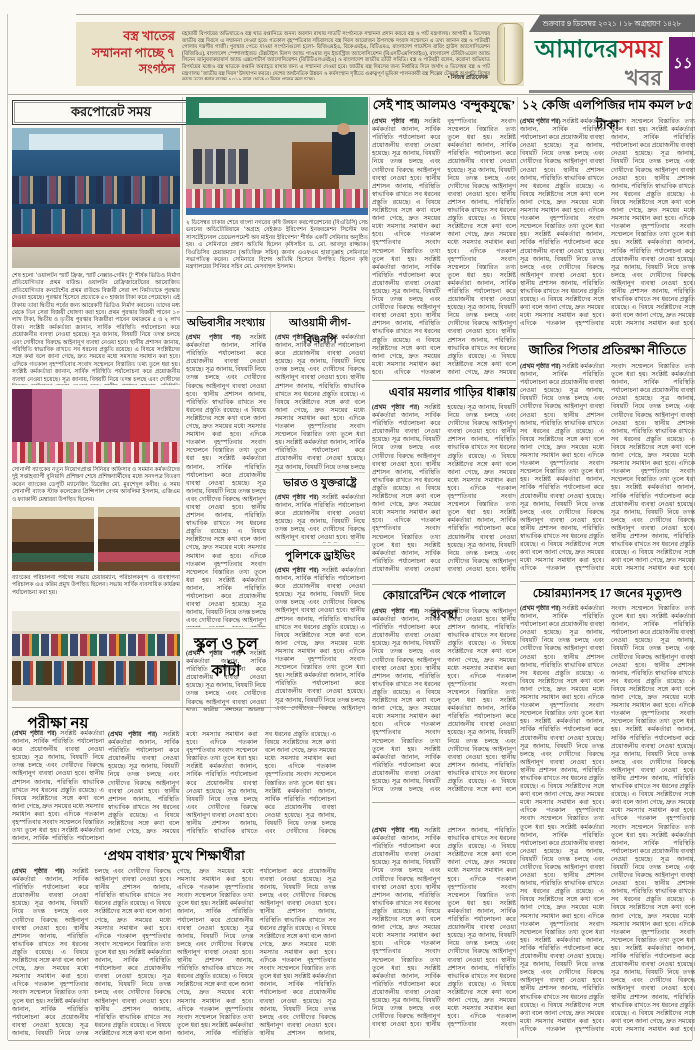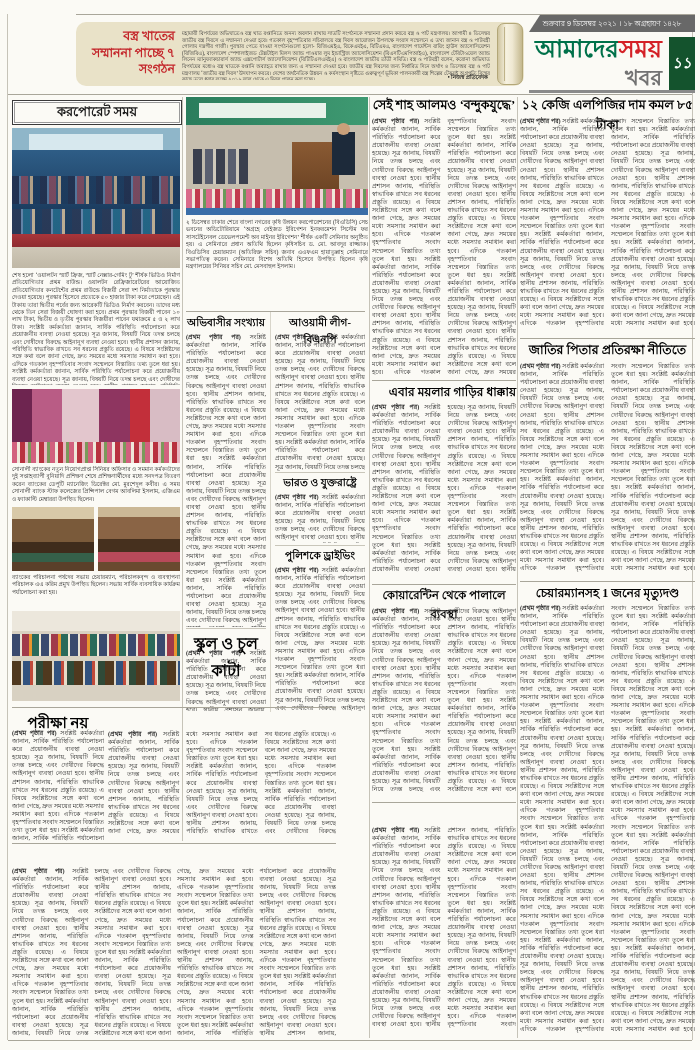--- a/index.html
+++ b/index.html
@@ -24,40 +24,40 @@
       background:linear-gradient(90deg,#cfc49e 0,#f7f2e0 35%,#efe8d2 60%,#c4b88e 100%);}
   #scroll-art:after{content:"";position:absolute;left:6px;top:3px;bottom:3px;width:1px;background:#bfb389;}
   
   #datebanner{position:absolute;background:#686868;color:#fff;font-size:7.2px;
       font-family:"Liberation Sans",sans-serif;text-align:center;
       clip-path:polygon(11px 0,100% 0,100% 100%,0 100%);}
   #brand{position:absolute;text-align:right;font-family:"Liberation Sans",sans-serif;font-weight:bold;line-height:28px;}
   #brand .b1{font-size:24px;}
   #brand .b2{font-size:24px;}
   #brand .sec{display:block;font-size:21px;line-height:24px;color:#737373;}
-  #pagenum{position:absolute;background:#14532d;color:#fff;font-weight:bold;font-size:15px;
+  #pagenum{position:absolute;background:#701a75;color:#fff;font-weight:bold;font-size:15px;
       font-style:italic;display:flex;align-items:center;justify-content:center;
       font-family:"Liberation Sans",sans-serif;}
   #mast-rule{position:absolute;background:#8a8a8a;}
   
   #corp-head{position:absolute;border:1px solid #3a3a3a;box-shadow:inset 0 0 0 1px #fff,inset 0 0 0 2px #9a9a9a;
-      display:flex;align-items:center;justify-content:center;font-weight:bold;font-size:13px;}
+      display:flex;align-items:center;justify-content:center;font-weight:bold;font-size:13px;padding-left:14px;}
 </style>
 </head>
 <body>
 
 <div id="page">
 
   <div class="vrule" style="left:7px;top:14px;height:1026px;"></div>
   <div class="vrule" style="left:692px;top:14px;height:1026px;"></div>
   <div class="hrule" style="left:76px;top:14px;width:619px;"></div>
   <div class="hrule" style="left:8px;top:94px;width:684px;"></div>
   <div class="hrule" style="left:8px;top:1040px;width:684px;"></div>
 
-  <div id="strip" style="left:76px;top:22px;width:448px;height:64px;border-radius:10px;">
+  <div id="strip" style="left:76px;top:22px;width:448px;height:64px;">
     <div id="strip-headline" style="left:5px;top:6px;width:94px;color:#c4262b;">বস্ত্র খাতের সম্মাননা পাচ্ছে ৭ সংগঠন</div>
     <p id="strip-body" style="left:106px;top:3px;width:308px;height:50px;"><span>মহামারী বিপর্যয়ের অভিঘাতেও বস্ত্র খাত রপ্তানিতে অনন্য অবদান রাখায় সাতটি সংগঠনকে সম্মাননা প্রদান করবে বস্ত্র ও পাট মন্ত্রণালয়। আগামী ৪ ডিসেম্বর জাতীয় বস্ত্র দিবসে এ সম্মাননা দেওয়া হবে। গতকাল বৃহস্পতিবার সচিবালয়ে বস্ত্র দিবস আয়োজন উপলক্ষে সংবাদ সম্মেলনে এ তথ্য জানান বস্ত্র ও পাটমন্ত্রী গোলাম দস্তগীর গাজী। পুরস্কার পেতে যাওয়া সংগঠনগুলো হলো- বিজিএমইএ, বিকেএমইএ, বিটিএমএ, বাংলাদেশ গার্মেন্টস বায়িং হাউস অ্যাসোসিয়েশন (বিজিবিএ), বাংলাদেশ স্পেশালাইজড টেক্সটাইল মিলস অ্যান্ড পাওয়ার লুম ইন্ডাস্ট্রিজ অ্যাসোসিয়েশন (বিএসটিএমপিআইএ), বাংলাদেশ টেরিটাওয়েল অ্যান্ড লিনেন ম্যানুফ্যাকচারার্স অ্যান্ড এক্সপোর্টার্স অ্যাসোসিয়েশন (বিটিটিএলএমইএ) ও বাংলাদেশ জাতীয় তাঁতী সমিতি। বস্ত্র ও পাটমন্ত্রী বলেন, করোনা অভিঘাত বিপর্যয়ের মধ্যেও বস্ত্র খাতকে রপ্তানি অব্যাহত রাখার জন্য এ সম্মাননা দেওয়া হবে। জাতীয় বস্ত্র দিবসের জন্য নির্ধারিত দিনে অর্থাৎ ৪ ডিসেম্বর বস্ত্র ও পাট মন্ত্রণালয় ‘জাতীয় বস্ত্র দিবস’ উদযাপন করবে। দেশের অর্থনৈতিক উন্নয়ন ও কর্মসংস্থান সৃষ্টিতে গুরুত্বপূর্ণ ভূমিকা পালনকারী বস্ত্র শিল্পের টেকসই অগ্রগতি বিশ্বের কাছে তুলে ধরার লক্ষ্যে ২০১৯ সাল থেকে এ দিবস পালন করা হচ্ছে।</span></p>
     <div id="strip-byline" style="right:36px;bottom:4px;">• নিজস্ব প্রতিবেদক</div>
   </div>
   <div id="scroll-art" style="left:497px;top:23px;width:24px;height:60px;"></div>
 
   <div id="datebanner" style="left:529px;top:15px;width:166px;height:17px;line-height:17px;">শুক্রবার 9 ডিসেম্বর ২০২১ । ১৮ অগ্রহায়ণ ১৪২৮</div>
   <div id="brand" style="left:528px;top:35px;width:134px;">
     <span class="b1" style="color:#00714a;">আমাদের</span><span class="b2" style="color:#d42127;">সময়</span>
     <span class="sec">খবর</span>
@@ -152,25 +152,26 @@
   <p class="body-txt abs" style="left:372px;top:607px;width:144px;height:192px;column-count:2;"><b class="kick">(প্রথম পৃষ্ঠার পর) </b><span>সংশ্লিষ্ট কর্মকর্তারা জানান, সার্বিক পরিস্থিতি পর্যালোচনা করে প্রয়োজনীয় ব্যবস্থা নেওয়া হয়েছে। সূত্র জানায়, বিষয়টি নিয়ে তদন্ত চলছে এবং দোষীদের বিরুদ্ধে আইনানুগ ব্যবস্থা নেওয়া হবে। স্থানীয় প্রশাসন জানায়, পরিস্থিতি স্বাভাবিক রাখতে সব ধরনের প্রস্তুতি রয়েছে। এ বিষয়ে সংশ্লিষ্টদের সঙ্গে কথা বলে জানা গেছে, দ্রুত সময়ের মধ্যে সমস্যার সমাধান করা হবে। এদিকে গতকাল বৃহস্পতিবার সংবাদ সম্মেলনে বিস্তারিত তথ্য তুলে ধরা হয়। সংশ্লিষ্ট কর্মকর্তারা জানান, সার্বিক পরিস্থিতি পর্যালোচনা করে প্রয়োজনীয় ব্যবস্থা নেওয়া হয়েছে। সূত্র জানায়, বিষয়টি নিয়ে তদন্ত চলছে এবং দোষীদের বিরুদ্ধে আইনানুগ ব্যবস্থা নেওয়া হবে। স্থানীয় প্রশাসন জানায়, পরিস্থিতি স্বাভাবিক রাখতে সব ধরনের প্রস্তুতি রয়েছে। এ বিষয়ে সংশ্লিষ্টদের সঙ্গে কথা বলে জানা গেছে, দ্রুত সময়ের মধ্যে সমস্যার সমাধান করা হবে। এদিকে গতকাল বৃহস্পতিবার সংবাদ সম্মেলনে বিস্তারিত তথ্য তুলে ধরা হয়। সংশ্লিষ্ট কর্মকর্তারা জানান, সার্বিক পরিস্থিতি পর্যালোচনা করে প্রয়োজনীয় ব্যবস্থা নেওয়া হয়েছে। সূত্র জানায়, বিষয়টি নিয়ে তদন্ত চলছে এবং দোষীদের বিরুদ্ধে আইনানুগ ব্যবস্থা নেওয়া হবে। স্থানীয় প্রশাসন জানায়, পরিস্থিতি স্বাভাবিক রাখতে সব ধরনের প্রস্তুতি রয়েছে। এ বিষয়ে সংশ্লিষ্টদের সঙ্গে কথা বলে জানা গেছে, দ্রুত সময়ের মধ্যে সমস্যার সমাধান করা হবে। এদিকে গতকাল বৃহস্পতিবার সংবাদ সম্মেলনে বিস্তারিত তথ্য তুলে ধরা হয়। সংশ্লিষ্ট কর্মকর্তারা জানান, সার্বিক পরিস্থিতি পর্যালোচনা করে প্রয়োজনীয় ব্যবস্থা নেওয়া হয়েছে। সূত্র জানায়, বিষয়টি নিয়ে তদন্ত চলছে এবং দোষীদের বিরুদ্ধে আইনানুগ ব্যবস্থা নেওয়া হবে। স্থানীয় প্রশাসন জানায়, পরিস্থিতি স্বাভাবিক রাখতে সব ধরনের প্রস্তুতি রয়েছে। এ বিষয়ে সংশ্লিষ্টদের সঙ্গে কথা বলে জানা গেছে, দ্রুত সময়ের মধ্যে সমস্যার সমাধান করা হবে। এদিকে গতকাল বৃহস্পতিবার সংবাদ সম্মেলনে বিস্তারিত তথ্য তুলে ধরা হয়। সংশ্লিষ্ট কর্মকর্তারা জানান, সার্বিক পরিস্থিতি পর্যালোচনা করে প্রয়োজনীয় ব্যবস্থা নেওয়া হয়েছে। সূত্র জানায়, বিষয়টি নিয়ে তদন্ত চলছে এবং দোষীদের বিরুদ্ধে আইনানুগ ব্যবস্থা নেওয়া হবে। স্থানীয় প্রশাসন জানায়, পরিস্থিতি স্বাভাবিক রাখতে সব ধরনের প্রস্তুতি রয়েছে। এ বিষয়ে সংশ্লিষ্টদের সঙ্গে কথা বলে জানা গেছে, দ্রুত সময়ের মধ্যে সমস্যার সমাধান করা হবে। এদিকে গতকাল বৃহস্পতিবার সংবাদ সম্মেলনে বিস্তারিত তথ্য তুলে ধরা হয়। </span></p>
 
   <div class="hrule" style="left:372px;top:802px;width:144px;"></div>
   <p class="body-txt abs" style="left:372px;top:826px;width:144px;height:210px;column-count:2;"><b class="kick">(প্রথম পৃষ্ঠার পর) </b><span>সংশ্লিষ্ট কর্মকর্তারা জানান, সার্বিক পরিস্থিতি পর্যালোচনা করে প্রয়োজনীয় ব্যবস্থা নেওয়া হয়েছে। সূত্র জানায়, বিষয়টি নিয়ে তদন্ত চলছে এবং দোষীদের বিরুদ্ধে আইনানুগ ব্যবস্থা নেওয়া হবে। স্থানীয় প্রশাসন জানায়, পরিস্থিতি স্বাভাবিক রাখতে সব ধরনের প্রস্তুতি রয়েছে। এ বিষয়ে সংশ্লিষ্টদের সঙ্গে কথা বলে জানা গেছে, দ্রুত সময়ের মধ্যে সমস্যার সমাধান করা হবে। এদিকে গতকাল বৃহস্পতিবার সংবাদ সম্মেলনে বিস্তারিত তথ্য তুলে ধরা হয়। সংশ্লিষ্ট কর্মকর্তারা জানান, সার্বিক পরিস্থিতি পর্যালোচনা করে প্রয়োজনীয় ব্যবস্থা নেওয়া হয়েছে। সূত্র জানায়, বিষয়টি নিয়ে তদন্ত চলছে এবং দোষীদের বিরুদ্ধে আইনানুগ ব্যবস্থা নেওয়া হবে। স্থানীয় প্রশাসন জানায়, পরিস্থিতি স্বাভাবিক রাখতে সব ধরনের প্রস্তুতি রয়েছে। এ বিষয়ে সংশ্লিষ্টদের সঙ্গে কথা বলে জানা গেছে, দ্রুত সময়ের মধ্যে সমস্যার সমাধান করা হবে। এদিকে গতকাল বৃহস্পতিবার সংবাদ সম্মেলনে বিস্তারিত তথ্য তুলে ধরা হয়। সংশ্লিষ্ট কর্মকর্তারা জানান, সার্বিক পরিস্থিতি পর্যালোচনা করে প্রয়োজনীয় ব্যবস্থা নেওয়া হয়েছে। সূত্র জানায়, বিষয়টি নিয়ে তদন্ত চলছে এবং দোষীদের বিরুদ্ধে আইনানুগ ব্যবস্থা নেওয়া হবে। স্থানীয় প্রশাসন জানায়, পরিস্থিতি স্বাভাবিক রাখতে সব ধরনের প্রস্তুতি রয়েছে। এ বিষয়ে সংশ্লিষ্টদের সঙ্গে কথা বলে জানা গেছে, দ্রুত সময়ের মধ্যে সমস্যার সমাধান করা হবে। এদিকে গতকাল বৃহস্পতিবার সংবাদ সম্মেলনে বিস্তারিত তথ্য তুলে ধরা হয়। সংশ্লিষ্ট কর্মকর্তারা জানান, সার্বিক পরিস্থিতি পর্যালোচনা করে প্রয়োজনীয় ব্যবস্থা নেওয়া হয়েছে। সূত্র জানায়, বিষয়টি নিয়ে তদন্ত চলছে এবং দোষীদের বিরুদ্ধে আইনানুগ ব্যবস্থা নেওয়া হবে। স্থানীয় প্রশাসন জানায়, পরিস্থিতি স্বাভাবিক রাখতে সব ধরনের প্রস্তুতি রয়েছে। এ বিষয়ে সংশ্লিষ্টদের সঙ্গে কথা বলে জানা গেছে, দ্রুত সময়ের মধ্যে সমস্যার সমাধান করা হবে। এদিকে গতকাল বৃহস্পতিবার সংবাদ সম্মেলনে বিস্তারিত তথ্য তুলে ধরা হয়। সংশ্লিষ্ট কর্মকর্তারা জানান, সার্বিক পরিস্থিতি পর্যালোচনা করে প্রয়োজনীয় ব্যবস্থা নেওয়া হয়েছে। সূত্র জানায়, বিষয়টি নিয়ে তদন্ত চলছে এবং দোষীদের বিরুদ্ধে আইনানুগ ব্যবস্থা নেওয়া হবে। স্থানীয় প্রশাসন জানায়, পরিস্থিতি স্বাভাবিক রাখতে সব ধরনের প্রস্তুতি রয়েছে। এ বিষয়ে সংশ্লিষ্টদের সঙ্গে কথা বলে জানা গেছে, দ্রুত সময়ের মধ্যে সমস্যার সমাধান করা হবে। এদিকে গতকাল বৃহস্পতিবার সংবাদ সম্মেলনে বিস্তারিত তথ্য তুলে ধরা হয়। </span></p>
 
   <div class="hrule" style="left:520px;top:338px;width:175px;"></div>
   <h2 class="hl abs" style="left:520px;top:341px;width:175px;font-size:12.5px;">জাতির পিতার প্রতিরক্ষা নীতিতে</h2>
   <p class="body-txt abs" style="left:520px;top:362px;width:175px;height:214px;column-count:2;"><b class="kick">(প্রথম পৃষ্ঠার পর) </b><span>সংশ্লিষ্ট কর্মকর্তারা জানান, সার্বিক পরিস্থিতি পর্যালোচনা করে প্রয়োজনীয় ব্যবস্থা নেওয়া হয়েছে। সূত্র জানায়, বিষয়টি নিয়ে তদন্ত চলছে এবং দোষীদের বিরুদ্ধে আইনানুগ ব্যবস্থা নেওয়া হবে। স্থানীয় প্রশাসন জানায়, পরিস্থিতি স্বাভাবিক রাখতে সব ধরনের প্রস্তুতি রয়েছে। এ বিষয়ে সংশ্লিষ্টদের সঙ্গে কথা বলে জানা গেছে, দ্রুত সময়ের মধ্যে সমস্যার সমাধান করা হবে। এদিকে গতকাল বৃহস্পতিবার সংবাদ সম্মেলনে বিস্তারিত তথ্য তুলে ধরা হয়। সংশ্লিষ্ট কর্মকর্তারা জানান, সার্বিক পরিস্থিতি পর্যালোচনা করে প্রয়োজনীয় ব্যবস্থা নেওয়া হয়েছে। সূত্র জানায়, বিষয়টি নিয়ে তদন্ত চলছে এবং দোষীদের বিরুদ্ধে আইনানুগ ব্যবস্থা নেওয়া হবে। স্থানীয় প্রশাসন জানায়, পরিস্থিতি স্বাভাবিক রাখতে সব ধরনের প্রস্তুতি রয়েছে। এ বিষয়ে সংশ্লিষ্টদের সঙ্গে কথা বলে জানা গেছে, দ্রুত সময়ের মধ্যে সমস্যার সমাধান করা হবে। এদিকে গতকাল বৃহস্পতিবার সংবাদ সম্মেলনে বিস্তারিত তথ্য তুলে ধরা হয়। সংশ্লিষ্ট কর্মকর্তারা জানান, সার্বিক পরিস্থিতি পর্যালোচনা করে প্রয়োজনীয় ব্যবস্থা নেওয়া হয়েছে। সূত্র জানায়, বিষয়টি নিয়ে তদন্ত চলছে এবং দোষীদের বিরুদ্ধে আইনানুগ ব্যবস্থা নেওয়া হবে। স্থানীয় প্রশাসন জানায়, পরিস্থিতি স্বাভাবিক রাখতে সব ধরনের প্রস্তুতি রয়েছে। এ বিষয়ে সংশ্লিষ্টদের সঙ্গে কথা বলে জানা গেছে, দ্রুত সময়ের মধ্যে সমস্যার সমাধান করা হবে। এদিকে গতকাল বৃহস্পতিবার সংবাদ সম্মেলনে বিস্তারিত তথ্য তুলে ধরা হয়। সংশ্লিষ্ট কর্মকর্তারা জানান, সার্বিক পরিস্থিতি পর্যালোচনা করে প্রয়োজনীয় ব্যবস্থা নেওয়া হয়েছে। সূত্র জানায়, বিষয়টি নিয়ে তদন্ত চলছে এবং দোষীদের বিরুদ্ধে আইনানুগ ব্যবস্থা নেওয়া হবে। স্থানীয় প্রশাসন জানায়, পরিস্থিতি স্বাভাবিক রাখতে সব ধরনের প্রস্তুতি রয়েছে। এ বিষয়ে সংশ্লিষ্টদের সঙ্গে কথা বলে জানা গেছে, দ্রুত সময়ের মধ্যে সমস্যার সমাধান করা হবে। এদিকে গতকাল বৃহস্পতিবার সংবাদ সম্মেলনে বিস্তারিত তথ্য তুলে ধরা হয়। সংশ্লিষ্ট কর্মকর্তারা জানান, সার্বিক পরিস্থিতি পর্যালোচনা করে প্রয়োজনীয় ব্যবস্থা নেওয়া হয়েছে। সূত্র জানায়, বিষয়টি নিয়ে তদন্ত চলছে এবং দোষীদের বিরুদ্ধে আইনানুগ ব্যবস্থা নেওয়া হবে। স্থানীয় প্রশাসন জানায়, পরিস্থিতি স্বাভাবিক রাখতে সব ধরনের প্রস্তুতি রয়েছে। এ বিষয়ে সংশ্লিষ্টদের সঙ্গে কথা বলে জানা গেছে, দ্রুত সময়ের মধ্যে সমস্যার সমাধান করা হবে। এদিকে গতকাল বৃহস্পতিবার সংবাদ সম্মেলনে বিস্তারিত তথ্য তুলে ধরা হয়। </span></p>
 
   <div class="hrule" style="left:520px;top:581px;width:175px;"></div>
-  <h2 class="hl abs" style="left:520px;top:584px;width:175px;font-size:12px;">চেয়ারম্যানসহ 1 জনের মৃত্যুদণ্ড</h2>
+  <h2 class="hl abs" style="left:520px;top:584px;width:175px;font-size:12px;">চেয়ারম্যানসহ 17 জনের মৃত্যুদণ্ড</h2>
   <p class="body-txt abs" style="left:520px;top:604px;width:175px;height:432px;column-count:2;"><b class="kick">(প্রথম পৃষ্ঠার পর) </b><span>সংশ্লিষ্ট কর্মকর্তারা জানান, সার্বিক পরিস্থিতি পর্যালোচনা করে প্রয়োজনীয় ব্যবস্থা নেওয়া হয়েছে। সূত্র জানায়, বিষয়টি নিয়ে তদন্ত চলছে এবং দোষীদের বিরুদ্ধে আইনানুগ ব্যবস্থা নেওয়া হবে। স্থানীয় প্রশাসন জানায়, পরিস্থিতি স্বাভাবিক রাখতে সব ধরনের প্রস্তুতি রয়েছে। এ বিষয়ে সংশ্লিষ্টদের সঙ্গে কথা বলে জানা গেছে, দ্রুত সময়ের মধ্যে সমস্যার সমাধান করা হবে। এদিকে গতকাল বৃহস্পতিবার সংবাদ সম্মেলনে বিস্তারিত তথ্য তুলে ধরা হয়। সংশ্লিষ্ট কর্মকর্তারা জানান, সার্বিক পরিস্থিতি পর্যালোচনা করে প্রয়োজনীয় ব্যবস্থা নেওয়া হয়েছে। সূত্র জানায়, বিষয়টি নিয়ে তদন্ত চলছে এবং দোষীদের বিরুদ্ধে আইনানুগ ব্যবস্থা নেওয়া হবে। স্থানীয় প্রশাসন জানায়, পরিস্থিতি স্বাভাবিক রাখতে সব ধরনের প্রস্তুতি রয়েছে। এ বিষয়ে সংশ্লিষ্টদের সঙ্গে কথা বলে জানা গেছে, দ্রুত সময়ের মধ্যে সমস্যার সমাধান করা হবে। এদিকে গতকাল বৃহস্পতিবার সংবাদ সম্মেলনে বিস্তারিত তথ্য তুলে ধরা হয়। সংশ্লিষ্ট কর্মকর্তারা জানান, সার্বিক পরিস্থিতি পর্যালোচনা করে প্রয়োজনীয় ব্যবস্থা নেওয়া হয়েছে। সূত্র জানায়, বিষয়টি নিয়ে তদন্ত চলছে এবং দোষীদের বিরুদ্ধে আইনানুগ ব্যবস্থা নেওয়া হবে। স্থানীয় প্রশাসন জানায়, পরিস্থিতি স্বাভাবিক রাখতে সব ধরনের প্রস্তুতি রয়েছে। এ বিষয়ে সংশ্লিষ্টদের সঙ্গে কথা বলে জানা গেছে, দ্রুত সময়ের মধ্যে সমস্যার সমাধান করা হবে। এদিকে গতকাল বৃহস্পতিবার সংবাদ সম্মেলনে বিস্তারিত তথ্য তুলে ধরা হয়। সংশ্লিষ্ট কর্মকর্তারা জানান, সার্বিক পরিস্থিতি পর্যালোচনা করে প্রয়োজনীয় ব্যবস্থা নেওয়া হয়েছে। সূত্র জানায়, বিষয়টি নিয়ে তদন্ত চলছে এবং দোষীদের বিরুদ্ধে আইনানুগ ব্যবস্থা নেওয়া হবে। স্থানীয় প্রশাসন জানায়, পরিস্থিতি স্বাভাবিক রাখতে সব ধরনের প্রস্তুতি রয়েছে। এ বিষয়ে সংশ্লিষ্টদের সঙ্গে কথা বলে জানা গেছে, দ্রুত সময়ের মধ্যে সমস্যার সমাধান করা হবে। এদিকে গতকাল বৃহস্পতিবার সংবাদ সম্মেলনে বিস্তারিত তথ্য তুলে ধরা হয়। সংশ্লিষ্ট কর্মকর্তারা জানান, সার্বিক পরিস্থিতি পর্যালোচনা করে প্রয়োজনীয় ব্যবস্থা নেওয়া হয়েছে। সূত্র জানায়, বিষয়টি নিয়ে তদন্ত চলছে এবং দোষীদের বিরুদ্ধে আইনানুগ ব্যবস্থা নেওয়া হবে। স্থানীয় প্রশাসন জানায়, পরিস্থিতি স্বাভাবিক রাখতে সব ধরনের প্রস্তুতি রয়েছে। এ বিষয়ে সংশ্লিষ্টদের সঙ্গে কথা বলে জানা গেছে, দ্রুত সময়ের মধ্যে সমস্যার সমাধান করা হবে। এদিকে গতকাল বৃহস্পতিবার সংবাদ সম্মেলনে বিস্তারিত তথ্য তুলে ধরা হয়। সংশ্লিষ্ট কর্মকর্তারা জানান, সার্বিক পরিস্থিতি পর্যালোচনা করে প্রয়োজনীয় ব্যবস্থা নেওয়া হয়েছে। সূত্র জানায়, বিষয়টি নিয়ে তদন্ত চলছে এবং দোষীদের বিরুদ্ধে আইনানুগ ব্যবস্থা নেওয়া হবে। স্থানীয় প্রশাসন জানায়, পরিস্থিতি স্বাভাবিক রাখতে সব ধরনের প্রস্তুতি রয়েছে। এ বিষয়ে সংশ্লিষ্টদের সঙ্গে কথা বলে জানা গেছে, দ্রুত সময়ের মধ্যে সমস্যার সমাধান করা হবে। এদিকে গতকাল বৃহস্পতিবার সংবাদ সম্মেলনে বিস্তারিত তথ্য তুলে ধরা হয়। সংশ্লিষ্ট কর্মকর্তারা জানান, সার্বিক পরিস্থিতি পর্যালোচনা করে প্রয়োজনীয় ব্যবস্থা নেওয়া হয়েছে। সূত্র জানায়, বিষয়টি নিয়ে তদন্ত চলছে এবং দোষীদের বিরুদ্ধে আইনানুগ ব্যবস্থা নেওয়া হবে। স্থানীয় প্রশাসন জানায়, পরিস্থিতি স্বাভাবিক রাখতে সব ধরনের প্রস্তুতি রয়েছে। এ বিষয়ে সংশ্লিষ্টদের সঙ্গে কথা বলে জানা গেছে, দ্রুত সময়ের মধ্যে সমস্যার সমাধান করা হবে। এদিকে গতকাল বৃহস্পতিবার সংবাদ সম্মেলনে বিস্তারিত তথ্য তুলে ধরা হয়। সংশ্লিষ্ট কর্মকর্তারা জানান, সার্বিক পরিস্থিতি পর্যালোচনা করে প্রয়োজনীয় ব্যবস্থা নেওয়া হয়েছে। সূত্র জানায়, বিষয়টি নিয়ে তদন্ত চলছে এবং দোষীদের বিরুদ্ধে আইনানুগ ব্যবস্থা নেওয়া হবে। স্থানীয় প্রশাসন জানায়, পরিস্থিতি স্বাভাবিক রাখতে সব ধরনের প্রস্তুতি রয়েছে। এ বিষয়ে সংশ্লিষ্টদের সঙ্গে কথা বলে জানা গেছে, দ্রুত সময়ের মধ্যে সমস্যার সমাধান করা হবে। এদিকে গতকাল বৃহস্পতিবার সংবাদ সম্মেলনে বিস্তারিত তথ্য তুলে ধরা হয়। সংশ্লিষ্ট কর্মকর্তারা জানান, সার্বিক পরিস্থিতি পর্যালোচনা করে প্রয়োজনীয় ব্যবস্থা নেওয়া হয়েছে। সূত্র জানায়, বিষয়টি নিয়ে তদন্ত চলছে এবং দোষীদের বিরুদ্ধে আইনানুগ ব্যবস্থা নেওয়া হবে। স্থানীয় প্রশাসন জানায়, পরিস্থিতি স্বাভাবিক রাখতে সব ধরনের প্রস্তুতি রয়েছে। এ বিষয়ে সংশ্লিষ্টদের সঙ্গে কথা বলে জানা গেছে, দ্রুত সময়ের মধ্যে সমস্যার সমাধান করা হবে। এদিকে গতকাল বৃহস্পতিবার সংবাদ সম্মেলনে বিস্তারিত তথ্য তুলে ধরা হয়। সংশ্লিষ্ট কর্মকর্তারা জানান, সার্বিক পরিস্থিতি পর্যালোচনা করে প্রয়োজনীয় ব্যবস্থা নেওয়া হয়েছে। সূত্র জানায়, বিষয়টি নিয়ে তদন্ত চলছে এবং দোষীদের বিরুদ্ধে আইনানুগ ব্যবস্থা নেওয়া হবে। স্থানীয় প্রশাসন জানায়, পরিস্থিতি স্বাভাবিক রাখতে সব ধরনের প্রস্তুতি রয়েছে। এ বিষয়ে সংশ্লিষ্টদের সঙ্গে কথা বলে জানা গেছে, দ্রুত সময়ের মধ্যে সমস্যার সমাধান করা হবে। এদিকে গতকাল বৃহস্পতিবার সংবাদ সম্মেলনে বিস্তারিত তথ্য তুলে ধরা হয়। </span></p>
 
   <div class="hrule" style="left:12px;top:707px;width:324px;"></div>
   <h2 class="hl abs" style="left:12px;top:711px;width:92px;font-size:15px;">পরীক্ষা নয়</h2>
   <p class="body-txt abs" style="left:12px;top:729px;width:92px;height:112px;"><b class="kick">(প্রথম পৃষ্ঠার পর) </b><span>সংশ্লিষ্ট কর্মকর্তারা জানান, সার্বিক পরিস্থিতি পর্যালোচনা করে প্রয়োজনীয় ব্যবস্থা নেওয়া হয়েছে। সূত্র জানায়, বিষয়টি নিয়ে তদন্ত চলছে এবং দোষীদের বিরুদ্ধে আইনানুগ ব্যবস্থা নেওয়া হবে। স্থানীয় প্রশাসন জানায়, পরিস্থিতি স্বাভাবিক রাখতে সব ধরনের প্রস্তুতি রয়েছে। এ বিষয়ে সংশ্লিষ্টদের সঙ্গে কথা বলে জানা গেছে, দ্রুত সময়ের মধ্যে সমস্যার সমাধান করা হবে। এদিকে গতকাল বৃহস্পতিবার সংবাদ সম্মেলনে বিস্তারিত তথ্য তুলে ধরা হয়। সংশ্লিষ্ট কর্মকর্তারা জানান, সার্বিক পরিস্থিতি পর্যালোচনা করে প্রয়োজনীয় ব্যবস্থা নেওয়া হয়েছে। সূত্র জানায়, বিষয়টি নিয়ে তদন্ত চলছে এবং দোষীদের বিরুদ্ধে আইনানুগ ব্যবস্থা নেওয়া হবে। স্থানীয় প্রশাসন জানায়, পরিস্থিতি স্বাভাবিক রাখতে সব ধরনের প্রস্তুতি রয়েছে। এ বিষয়ে সংশ্লিষ্টদের সঙ্গে কথা বলে জানা গেছে, দ্রুত সময়ের মধ্যে সমস্যার সমাধান করা হবে। এদিকে গতকাল বৃহস্পতিবার সংবাদ সম্মেলনে বিস্তারিত তথ্য তুলে ধরা হয়। সংশ্লিষ্ট কর্মকর্তারা জানান, সার্বিক পরিস্থিতি পর্যালোচনা করে প্রয়োজনীয় ব্যবস্থা নেওয়া হয়েছে। সূত্র জানায়, বিষয়টি নিয়ে তদন্ত চলছে এবং দোষীদের বিরুদ্ধে আইনানুগ ব্যবস্থা নেওয়া হবে। স্থানীয় প্রশাসন জানায়, পরিস্থিতি স্বাভাবিক রাখতে সব ধরনের প্রস্তুতি রয়েছে। এ বিষয়ে সংশ্লিষ্টদের সঙ্গে কথা বলে জানা গেছে, দ্রুত সময়ের মধ্যে সমস্যার সমাধান করা হবে। এদিকে গতকাল বৃহস্পতিবার সংবাদ সম্মেলনে বিস্তারিত তথ্য তুলে ধরা হয়। </span></p>
 
   <p class="body-txt abs" style="left:108px;top:730px;width:228px;height:111px;column-count:3;"><b class="kick">(প্রথম পৃষ্ঠার পর) </b><span>সংশ্লিষ্ট কর্মকর্তারা জানান, সার্বিক পরিস্থিতি পর্যালোচনা করে প্রয়োজনীয় ব্যবস্থা নেওয়া হয়েছে। সূত্র জানায়, বিষয়টি নিয়ে তদন্ত চলছে এবং দোষীদের বিরুদ্ধে আইনানুগ ব্যবস্থা নেওয়া হবে। স্থানীয় প্রশাসন জানায়, পরিস্থিতি স্বাভাবিক রাখতে সব ধরনের প্রস্তুতি রয়েছে। এ বিষয়ে সংশ্লিষ্টদের সঙ্গে কথা বলে জানা গেছে, দ্রুত সময়ের মধ্যে সমস্যার সমাধান করা হবে। এদিকে গতকাল বৃহস্পতিবার সংবাদ সম্মেলনে বিস্তারিত তথ্য তুলে ধরা হয়। সংশ্লিষ্ট কর্মকর্তারা জানান, সার্বিক পরিস্থিতি পর্যালোচনা করে প্রয়োজনীয় ব্যবস্থা নেওয়া হয়েছে। সূত্র জানায়, বিষয়টি নিয়ে তদন্ত চলছে এবং দোষীদের বিরুদ্ধে আইনানুগ ব্যবস্থা নেওয়া হবে। স্থানীয় প্রশাসন জানায়, পরিস্থিতি স্বাভাবিক রাখতে সব ধরনের প্রস্তুতি রয়েছে। এ বিষয়ে সংশ্লিষ্টদের সঙ্গে কথা বলে জানা গেছে, দ্রুত সময়ের মধ্যে সমস্যার সমাধান করা হবে। এদিকে গতকাল বৃহস্পতিবার সংবাদ সম্মেলনে বিস্তারিত তথ্য তুলে ধরা হয়। সংশ্লিষ্ট কর্মকর্তারা জানান, সার্বিক পরিস্থিতি পর্যালোচনা করে প্রয়োজনীয় ব্যবস্থা নেওয়া হয়েছে। সূত্র জানায়, বিষয়টি নিয়ে তদন্ত চলছে এবং দোষীদের বিরুদ্ধে আইনানুগ ব্যবস্থা নেওয়া হবে। স্থানীয় প্রশাসন জানায়, পরিস্থিতি স্বাভাবিক রাখতে সব ধরনের প্রস্তুতি রয়েছে। এ বিষয়ে সংশ্লিষ্টদের সঙ্গে কথা বলে জানা গেছে, দ্রুত সময়ের মধ্যে সমস্যার সমাধান করা হবে। এদিকে গতকাল বৃহস্পতিবার সংবাদ সম্মেলনে বিস্তারিত তথ্য তুলে ধরা হয়। সংশ্লিষ্ট কর্মকর্তারা জানান, সার্বিক পরিস্থিতি পর্যালোচনা করে প্রয়োজনীয় ব্যবস্থা নেওয়া হয়েছে। সূত্র জানায়, বিষয়টি নিয়ে তদন্ত চলছে এবং দোষীদের বিরুদ্ধে আইনানুগ ব্যবস্থা নেওয়া হবে। স্থানীয় প্রশাসন জানায়, পরিস্থিতি স্বাভাবিক রাখতে সব ধরনের প্রস্তুতি রয়েছে। এ বিষয়ে সংশ্লিষ্টদের সঙ্গে কথা বলে জানা গেছে, দ্রুত সময়ের মধ্যে সমস্যার সমাধান করা হবে। এদিকে গতকাল বৃহস্পতিবার সংবাদ সম্মেলনে বিস্তারিত তথ্য তুলে ধরা হয়। সংশ্লিষ্ট কর্মকর্তারা জানান, সার্বিক পরিস্থিতি পর্যালোচনা করে প্রয়োজনীয় ব্যবস্থা নেওয়া হয়েছে। সূত্র জানায়, বিষয়টি নিয়ে তদন্ত চলছে এবং দোষীদের বিরুদ্ধে আইনানুগ ব্যবস্থা নেওয়া হবে। স্থানীয় প্রশাসন জানায়, পরিস্থিতি স্বাভাবিক রাখতে সব ধরনের প্রস্তুতি রয়েছে। এ বিষয়ে সংশ্লিষ্টদের সঙ্গে কথা বলে জানা গেছে, দ্রুত সময়ের মধ্যে সমস্যার সমাধান করা হবে। এদিকে গতকাল বৃহস্পতিবার সংবাদ সম্মেলনে বিস্তারিত তথ্য তুলে ধরা হয়। </span></p>
 
   <div class="hrule" style="left:12px;top:843px;width:324px;"></div>
+  <h2 class="hl abs" style="left:12px;top:846px;width:324px;font-size:13px;">‘প্রথম বাধার’ মুখে শিক্ষার্থীরা</h2>
   <p class="body-txt abs" style="left:12px;top:867px;width:324px;height:170px;column-count:4;column-gap:6px;"><b class="kick">(প্রথম পৃষ্ঠার পর) </b><span>সংশ্লিষ্ট কর্মকর্তারা জানান, সার্বিক পরিস্থিতি পর্যালোচনা করে প্রয়োজনীয় ব্যবস্থা নেওয়া হয়েছে। সূত্র জানায়, বিষয়টি নিয়ে তদন্ত চলছে এবং দোষীদের বিরুদ্ধে আইনানুগ ব্যবস্থা নেওয়া হবে। স্থানীয় প্রশাসন জানায়, পরিস্থিতি স্বাভাবিক রাখতে সব ধরনের প্রস্তুতি রয়েছে। এ বিষয়ে সংশ্লিষ্টদের সঙ্গে কথা বলে জানা গেছে, দ্রুত সময়ের মধ্যে সমস্যার সমাধান করা হবে। এদিকে গতকাল বৃহস্পতিবার সংবাদ সম্মেলনে বিস্তারিত তথ্য তুলে ধরা হয়। সংশ্লিষ্ট কর্মকর্তারা জানান, সার্বিক পরিস্থিতি পর্যালোচনা করে প্রয়োজনীয় ব্যবস্থা নেওয়া হয়েছে। সূত্র জানায়, বিষয়টি নিয়ে তদন্ত চলছে এবং দোষীদের বিরুদ্ধে আইনানুগ ব্যবস্থা নেওয়া হবে। স্থানীয় প্রশাসন জানায়, পরিস্থিতি স্বাভাবিক রাখতে সব ধরনের প্রস্তুতি রয়েছে। এ বিষয়ে সংশ্লিষ্টদের সঙ্গে কথা বলে জানা গেছে, দ্রুত সময়ের মধ্যে সমস্যার সমাধান করা হবে। এদিকে গতকাল বৃহস্পতিবার সংবাদ সম্মেলনে বিস্তারিত তথ্য তুলে ধরা হয়। সংশ্লিষ্ট কর্মকর্তারা জানান, সার্বিক পরিস্থিতি পর্যালোচনা করে প্রয়োজনীয় ব্যবস্থা নেওয়া হয়েছে। সূত্র জানায়, বিষয়টি নিয়ে তদন্ত চলছে এবং দোষীদের বিরুদ্ধে আইনানুগ ব্যবস্থা নেওয়া হবে। স্থানীয় প্রশাসন জানায়, পরিস্থিতি স্বাভাবিক রাখতে সব ধরনের প্রস্তুতি রয়েছে। এ বিষয়ে সংশ্লিষ্টদের সঙ্গে কথা বলে জানা গেছে, দ্রুত সময়ের মধ্যে সমস্যার সমাধান করা হবে। এদিকে গতকাল বৃহস্পতিবার সংবাদ সম্মেলনে বিস্তারিত তথ্য তুলে ধরা হয়। সংশ্লিষ্ট কর্মকর্তারা জানান, সার্বিক পরিস্থিতি পর্যালোচনা করে প্রয়োজনীয় ব্যবস্থা নেওয়া হয়েছে। সূত্র জানায়, বিষয়টি নিয়ে তদন্ত চলছে এবং দোষীদের বিরুদ্ধে আইনানুগ ব্যবস্থা নেওয়া হবে। স্থানীয় প্রশাসন জানায়, পরিস্থিতি স্বাভাবিক রাখতে সব ধরনের প্রস্তুতি রয়েছে। এ বিষয়ে সংশ্লিষ্টদের সঙ্গে কথা বলে জানা গেছে, দ্রুত সময়ের মধ্যে সমস্যার সমাধান করা হবে। এদিকে গতকাল বৃহস্পতিবার সংবাদ সম্মেলনে বিস্তারিত তথ্য তুলে ধরা হয়। সংশ্লিষ্ট কর্মকর্তারা জানান, সার্বিক পরিস্থিতি পর্যালোচনা করে প্রয়োজনীয় ব্যবস্থা নেওয়া হয়েছে। সূত্র জানায়, বিষয়টি নিয়ে তদন্ত চলছে এবং দোষীদের বিরুদ্ধে আইনানুগ ব্যবস্থা নেওয়া হবে। স্থানীয় প্রশাসন জানায়, পরিস্থিতি স্বাভাবিক রাখতে সব ধরনের প্রস্তুতি রয়েছে। এ বিষয়ে সংশ্লিষ্টদের সঙ্গে কথা বলে জানা গেছে, দ্রুত সময়ের মধ্যে সমস্যার সমাধান করা হবে। এদিকে গতকাল বৃহস্পতিবার সংবাদ সম্মেলনে বিস্তারিত তথ্য তুলে ধরা হয়। সংশ্লিষ্ট কর্মকর্তারা জানান, সার্বিক পরিস্থিতি পর্যালোচনা করে প্রয়োজনীয় ব্যবস্থা নেওয়া হয়েছে। সূত্র জানায়, বিষয়টি নিয়ে তদন্ত চলছে এবং দোষীদের বিরুদ্ধে আইনানুগ ব্যবস্থা নেওয়া হবে। স্থানীয় প্রশাসন জানায়, পরিস্থিতি স্বাভাবিক রাখতে সব ধরনের প্রস্তুতি রয়েছে। এ বিষয়ে সংশ্লিষ্টদের সঙ্গে কথা বলে জানা গেছে, দ্রুত সময়ের মধ্যে সমস্যার সমাধান করা হবে। এদিকে গতকাল বৃহস্পতিবার সংবাদ সম্মেলনে বিস্তারিত তথ্য তুলে ধরা হয়। সংশ্লিষ্ট কর্মকর্তারা জানান, সার্বিক পরিস্থিতি পর্যালোচনা করে প্রয়োজনীয় ব্যবস্থা নেওয়া হয়েছে। সূত্র জানায়, বিষয়টি নিয়ে তদন্ত চলছে এবং দোষীদের বিরুদ্ধে আইনানুগ ব্যবস্থা নেওয়া হবে। স্থানীয় প্রশাসন জানায়, পরিস্থিতি স্বাভাবিক রাখতে সব ধরনের প্রস্তুতি রয়েছে। এ বিষয়ে সংশ্লিষ্টদের সঙ্গে কথা বলে জানা গেছে, দ্রুত সময়ের মধ্যে সমস্যার সমাধান করা হবে। এদিকে গতকাল বৃহস্পতিবার সংবাদ সম্মেলনে বিস্তারিত তথ্য তুলে ধরা হয়। </span></p>
 
 </div>
 
 </body></html>

